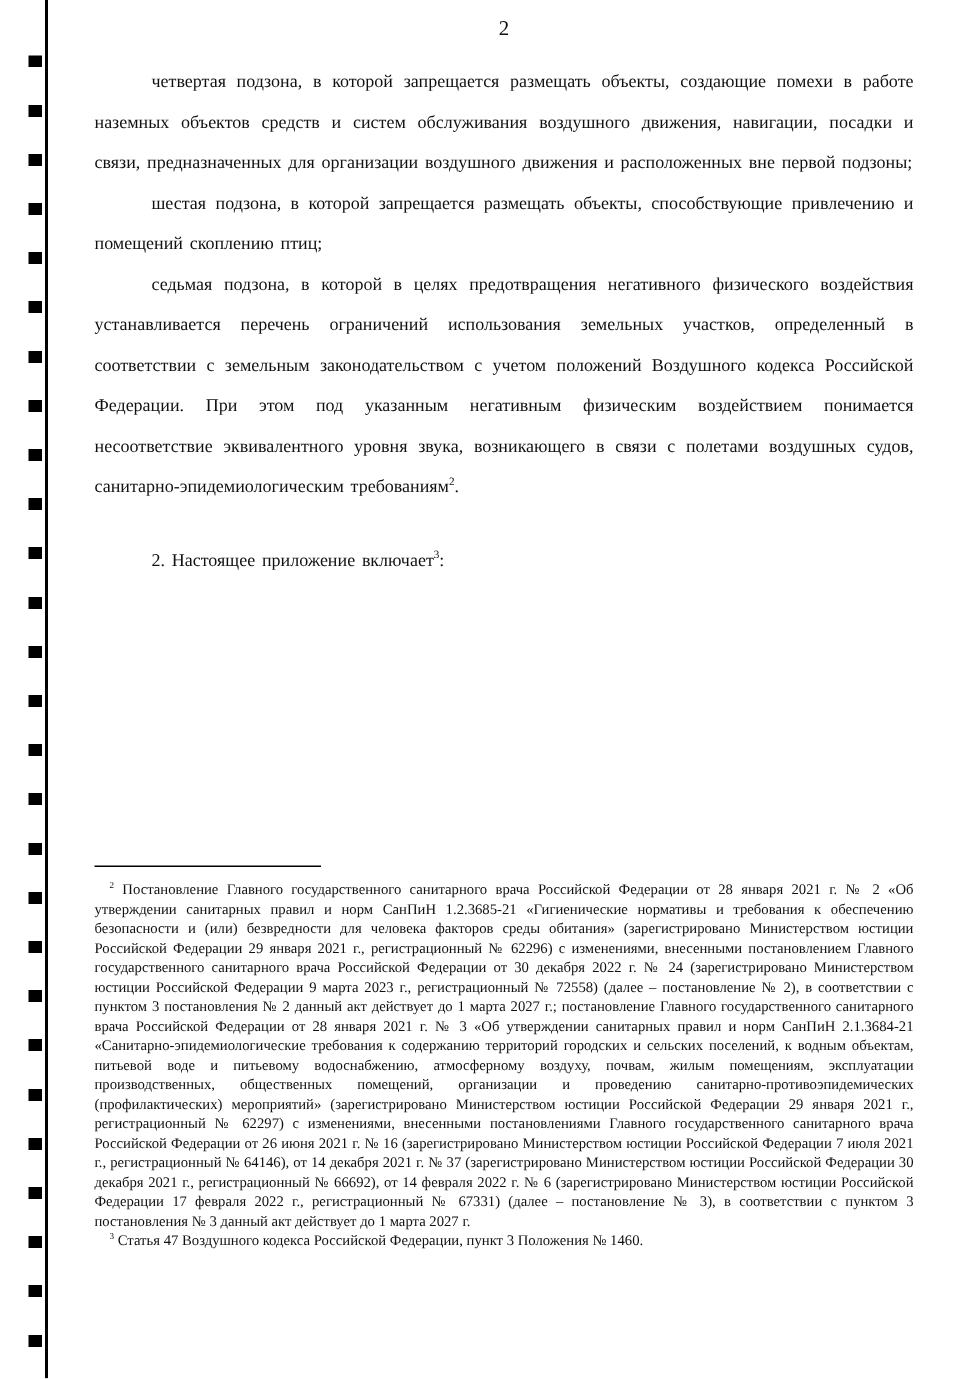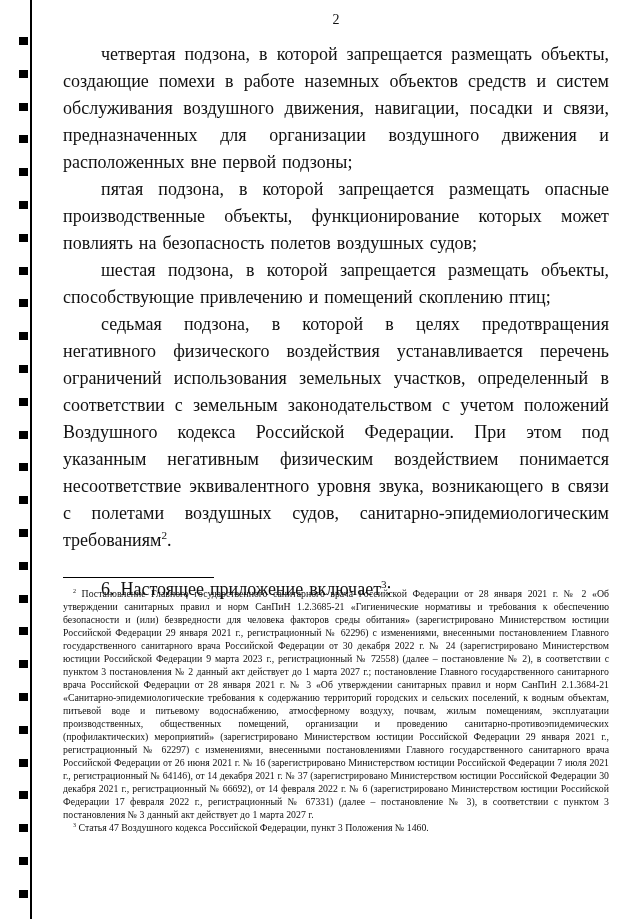--- a/index.html
+++ b/index.html
@@ -30,21 +30,21 @@
     position: absolute;
     top: 12px; left: 63px; right: 31px;
     text-align: center;
     font-size: 14px;
   }
   .content {
     position: absolute;
     left: 63px; right: 31px; top: 41px;
   }
   .para {
-    font-size: 18px;
+    font-size: 12px;
     line-height: 27px;
     text-align: justify;
     text-indent: 38px;
     word-spacing: 1.5px;
   }
   .para.gap-before { margin-top: 22px; }
   .supref {
     font-size: 0.62em;
     vertical-align: super;
     line-height: 0;
@@ -71,27 +71,26 @@
 <div class="page">
 
   <div class="edge-line"></div>
   <div class="edge-marks"></div>
 
   <div class="page-number">2</div>
 
   <div class="content">
     <p class="para"><span>четвертая подзона, в которой запрещается размещать объекты, создающие помехи в работе наземных объектов средств и систем обслуживания воздушного движения, навигации, посадки и связи, предназначенных для организации воздушного движения и расположенных вне первой подзоны;</span><sup class="supref"></sup><span></span></p>
 
-    <p class="para"><span>пятая подзона, в которой запрещается размещать опасные производственные объекты, функционирование которых может повлиять на безопасность полетов воздушных судов;</span><sup class="supref"></sup><span></span></p>
 
     <p class="para"><span>шестая подзона, в которой запрещается размещать объекты, способствующие привлечению и помещений скоплению птиц;</span><sup class="supref"></sup><span></span></p>
 
     <p class="para"><span>седьмая подзона, в которой в целях предотвращения негативного физического воздействия устанавливается перечень ограничений использования земельных участков, определенный в соответствии с земельным законодательством с учетом положений Воздушного кодекса Российской Федерации. При этом под указанным негативным физическим воздействием понимается несоответствие эквивалентного уровня звука, возникающего в связи с полетами воздушных судов, санитарно-эпидемиологическим требованиям</span><sup class="supref">2</sup><span>.</span></p>
 
-    <p class="para gap-before"><span>6. Настоящее приложение включает</span><sup class="supref">3</sup><span>:</span></p>
+    <p class="para gap-before"><span>2. Настоящее приложение включает</span><sup class="supref">3</sup><span>:</span></p>
   </div>
 
   <div class="footnote-block">
     <div class="footnote-rule"></div>
 
     <p class="footnote"><sup class="supref">2</sup> <span>Постановление Главного государственного санитарного врача Российской Федерации от 28 января 2021 г. № 2 «Об утверждении санитарных правил и норм СанПиН 1.2.3685-21 «Гигиенические нормативы и требования к обеспечению безопасности и (или) безвредности для человека факторов среды обитания» (зарегистрировано Министерством юстиции Российской Федерации 29 января 2021 г., регистрационный № 62296) с изменениями, внесенными постановлением Главного государственного санитарного врача Российской Федерации от 30 декабря 2022 г. № 24 (зарегистрировано Министерством юстиции Российской Федерации 9 марта 2023 г., регистрационный № 72558) (далее – постановление № 2), в соответствии с пунктом 3 постановления № 2 данный акт действует до 1 марта 2027 г.; постановление Главного государственного санитарного врача Российской Федерации от 28 января 2021 г. № 3 «Об утверждении санитарных правил и норм СанПиН 2.1.3684-21 «Санитарно-эпидемиологические требования к содержанию территорий городских и сельских поселений, к водным объектам, питьевой воде и питьевому водоснабжению, атмосферному воздуху, почвам, жилым помещениям, эксплуатации производственных, общественных помещений, организации и проведению санитарно-противоэпидемических (профилактических) мероприятий» (зарегистрировано Министерством юстиции Российской Федерации 29 января 2021 г., регистрационный № 62297) с изменениями, внесенными постановлениями Главного государственного санитарного врача Российской Федерации от 26 июня 2021 г. № 16 (зарегистрировано Министерством юстиции Российской Федерации 7 июля 2021 г., регистрационный № 64146), от 14 декабря 2021 г. № 37 (зарегистрировано Министерством юстиции Российской Федерации 30 декабря 2021 г., регистрационный № 66692), от 14 февраля 2022 г. № 6 (зарегистрировано Министерством юстиции Российской Федерации 17 февраля 2022 г., регистрационный № 67331) (далее – постановление № 3), в соответствии с пунктом 3 постановления № 3 данный акт действует до 1 марта 2027 г.</span></p>
 
     <p class="footnote"><sup class="supref">3</sup> <span>Статья 47 Воздушного кодекса Российской Федерации, пункт 3 Положения № 1460.</span></p>
   </div>
 

